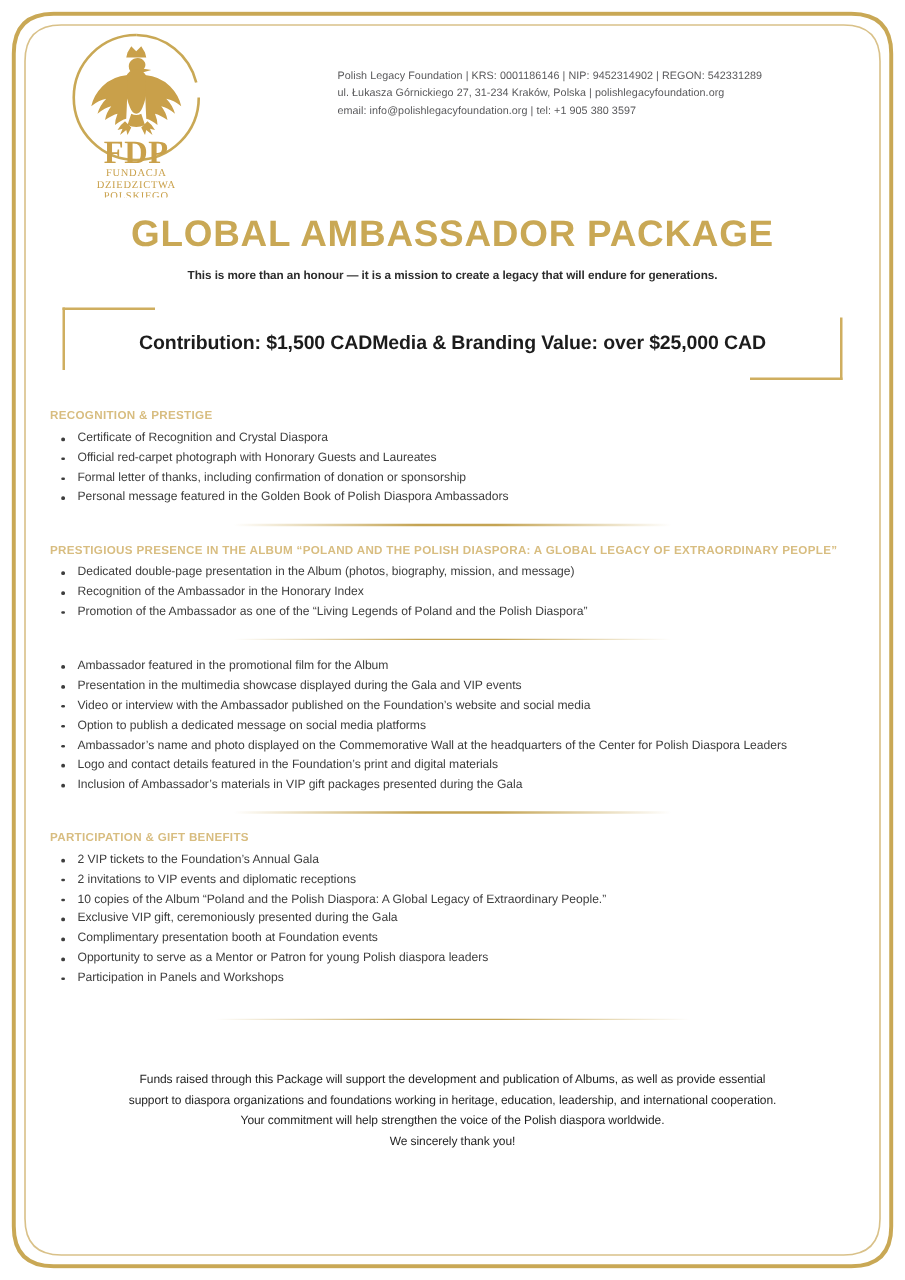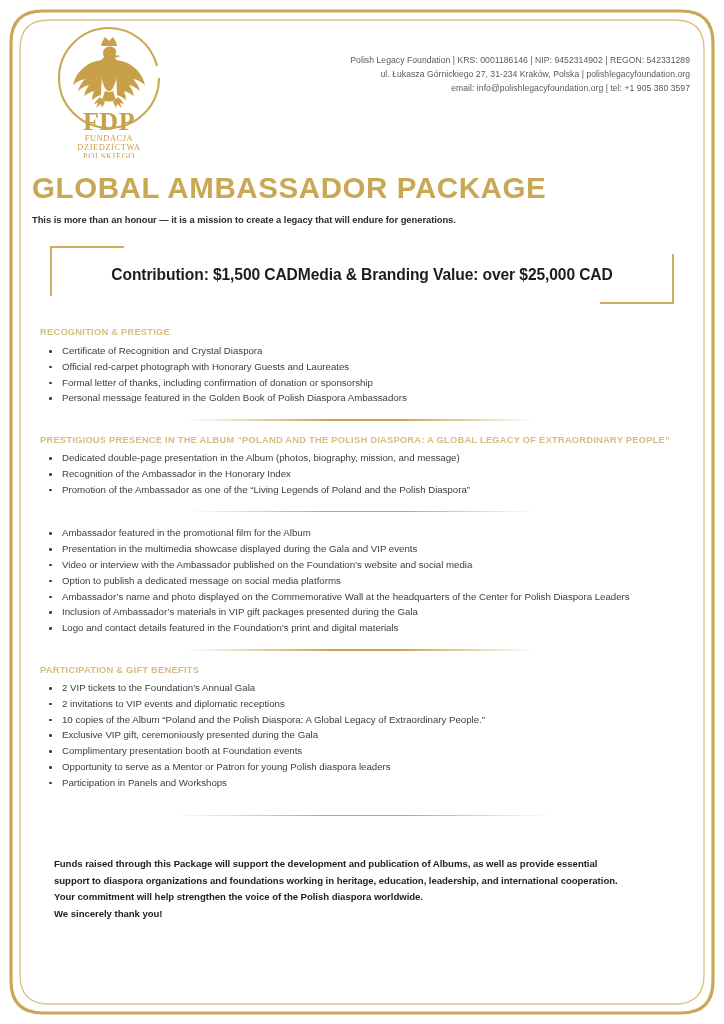--- a/index.html
+++ b/index.html
@@ -48,30 +48,29 @@
     text-align: center;
   }
   .logo-mark { position: relative; width: 130px; height: 140px; }
   .logo-mark svg { position: absolute; left: 0; top: 0; }
 
   .contact {
     position: absolute;
     right: 2px;
     top: 54px;
     width: 420px;
-    text-align: right;
     font-size: 8.6px;
     line-height: 1.62;
     color: #59595b;
     letter-spacing: 0.05px;
   }
 
   
   .title-block {
-    text-align: left;
+    text-align: center;
     margin-top: 22px;
   }
   .main-title {
     font-size: 29.5px;
     font-weight: bold;
     letter-spacing: 0.6px;
     color: #c9a855;
     margin: 0;
     line-height: 1.1;
   }
@@ -158,22 +157,23 @@
         rgba(201,168,85,0.25) 10%,
         rgba(193,159,74,0.95) 42%,
         rgba(193,159,74,0.95) 60%,
         rgba(201,168,85,0.25) 90%,
         rgba(201,168,85,0) 100%);
   }
   .divider.wide { width: 380px; }
 
   
   .footer {
+    text-align: center;
     font-size: 9.6px;
-    font-weight: bold;
+    font-weight: normal;
     line-height: 1.72;
     color: #1f1f1f;
     padding: 0 14px;
     letter-spacing: -0.05px;
     margin-top: 40px;
   }
 </style>
 </head>
 <body>
 
@@ -267,22 +267,22 @@
 
     <div class="divider"></div>
 
     <div class="section">
       <ul class="bullets">
         <li>Ambassador featured in the promotional film for the Album</li>
         <li>Presentation in the multimedia showcase displayed during the Gala and VIP events</li>
         <li>Video or interview with the Ambassador published on the Foundation’s website and social media</li>
         <li>Option to publish a dedicated message on social media platforms</li>
         <li class="justify">Ambassador’s name and photo displayed on the Commemorative Wall at the headquarters of the Center for Polish Diaspora Leaders</li>
+        <li>Logo and contact details featured in the Foundation’s print and digital materials</li>
         <li>Inclusion of Ambassador’s materials in VIP gift packages presented during the Gala</li>
-        <li>Logo and contact details featured in the Foundation’s print and digital materials</li>
       </ul>
     </div>
 
     <div class="divider"></div>
 
     <div class="section">
       <div class="section-title">PARTICIPATION &amp; GIFT BENEFITS</div>
       <ul class="bullets">
         <li>2 VIP tickets to the Foundation’s Annual Gala</li>
         <li>2 invitations to VIP events and diplomatic receptions</li>

